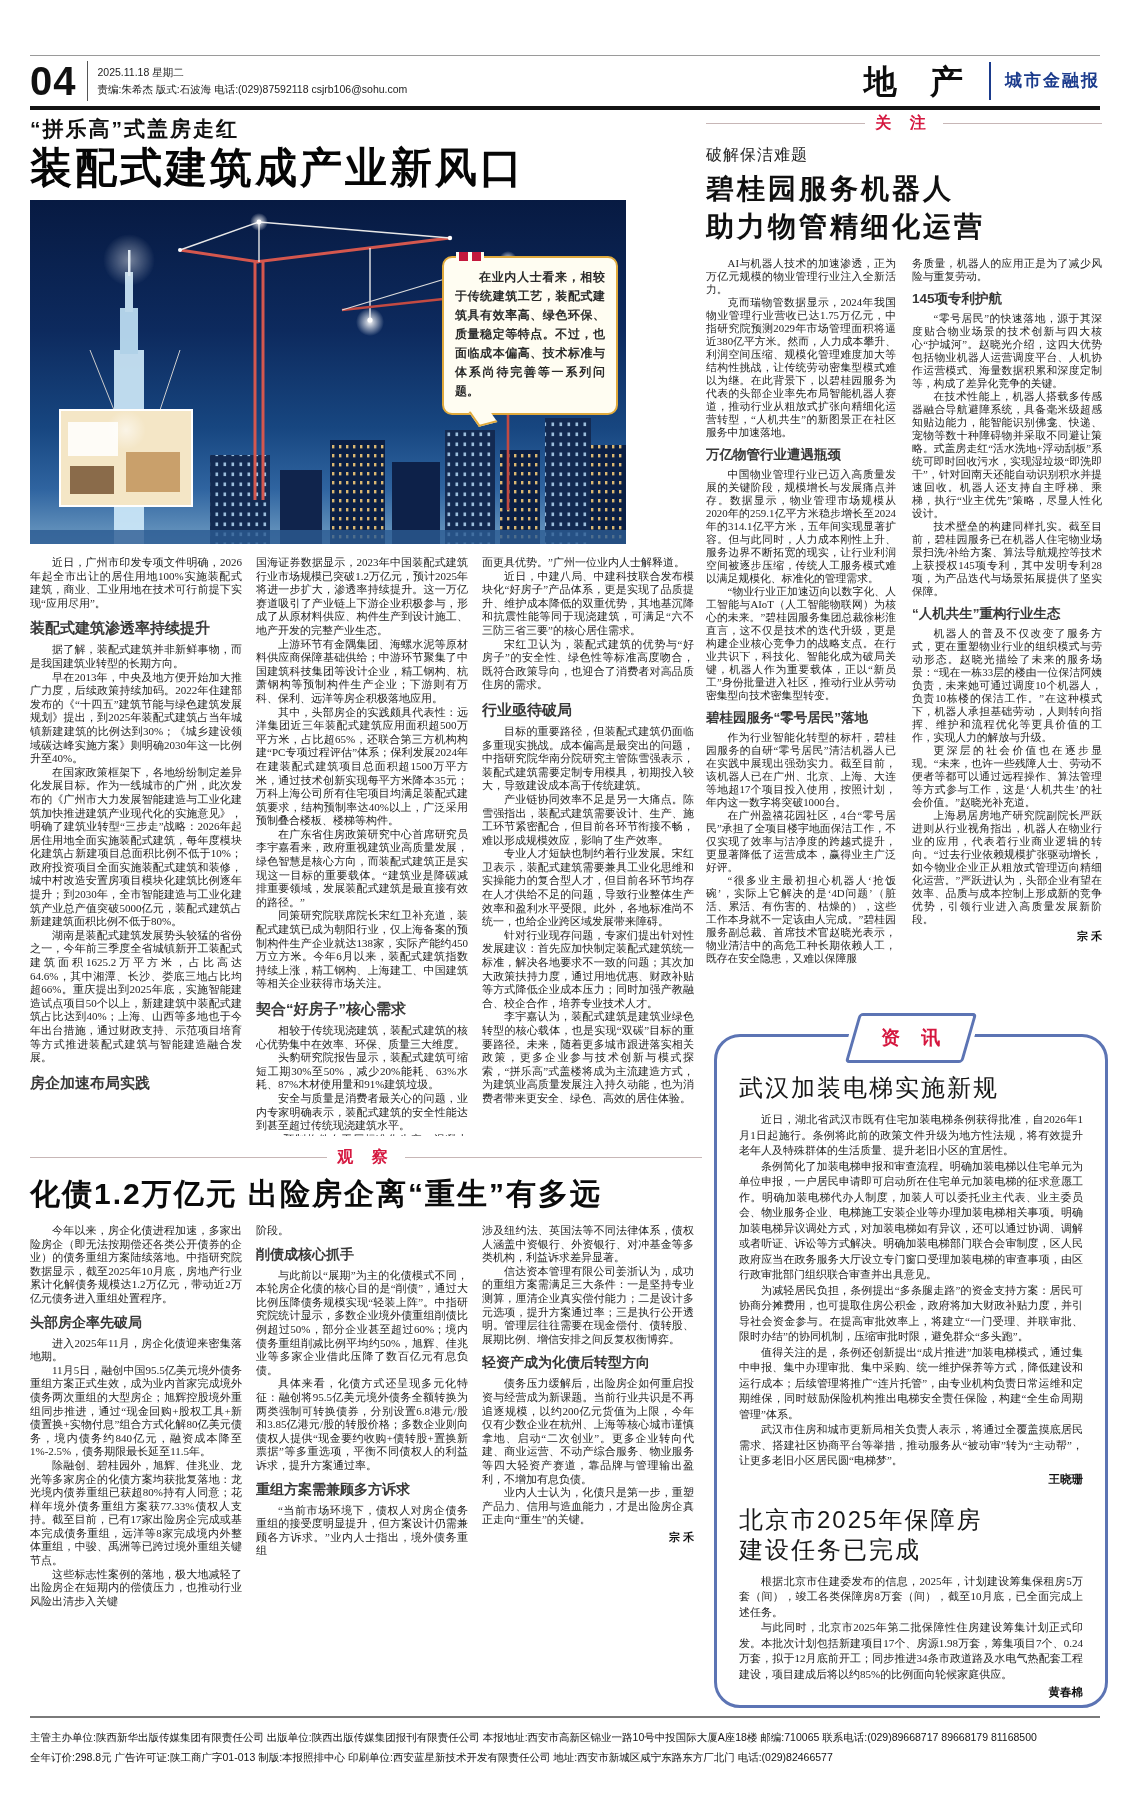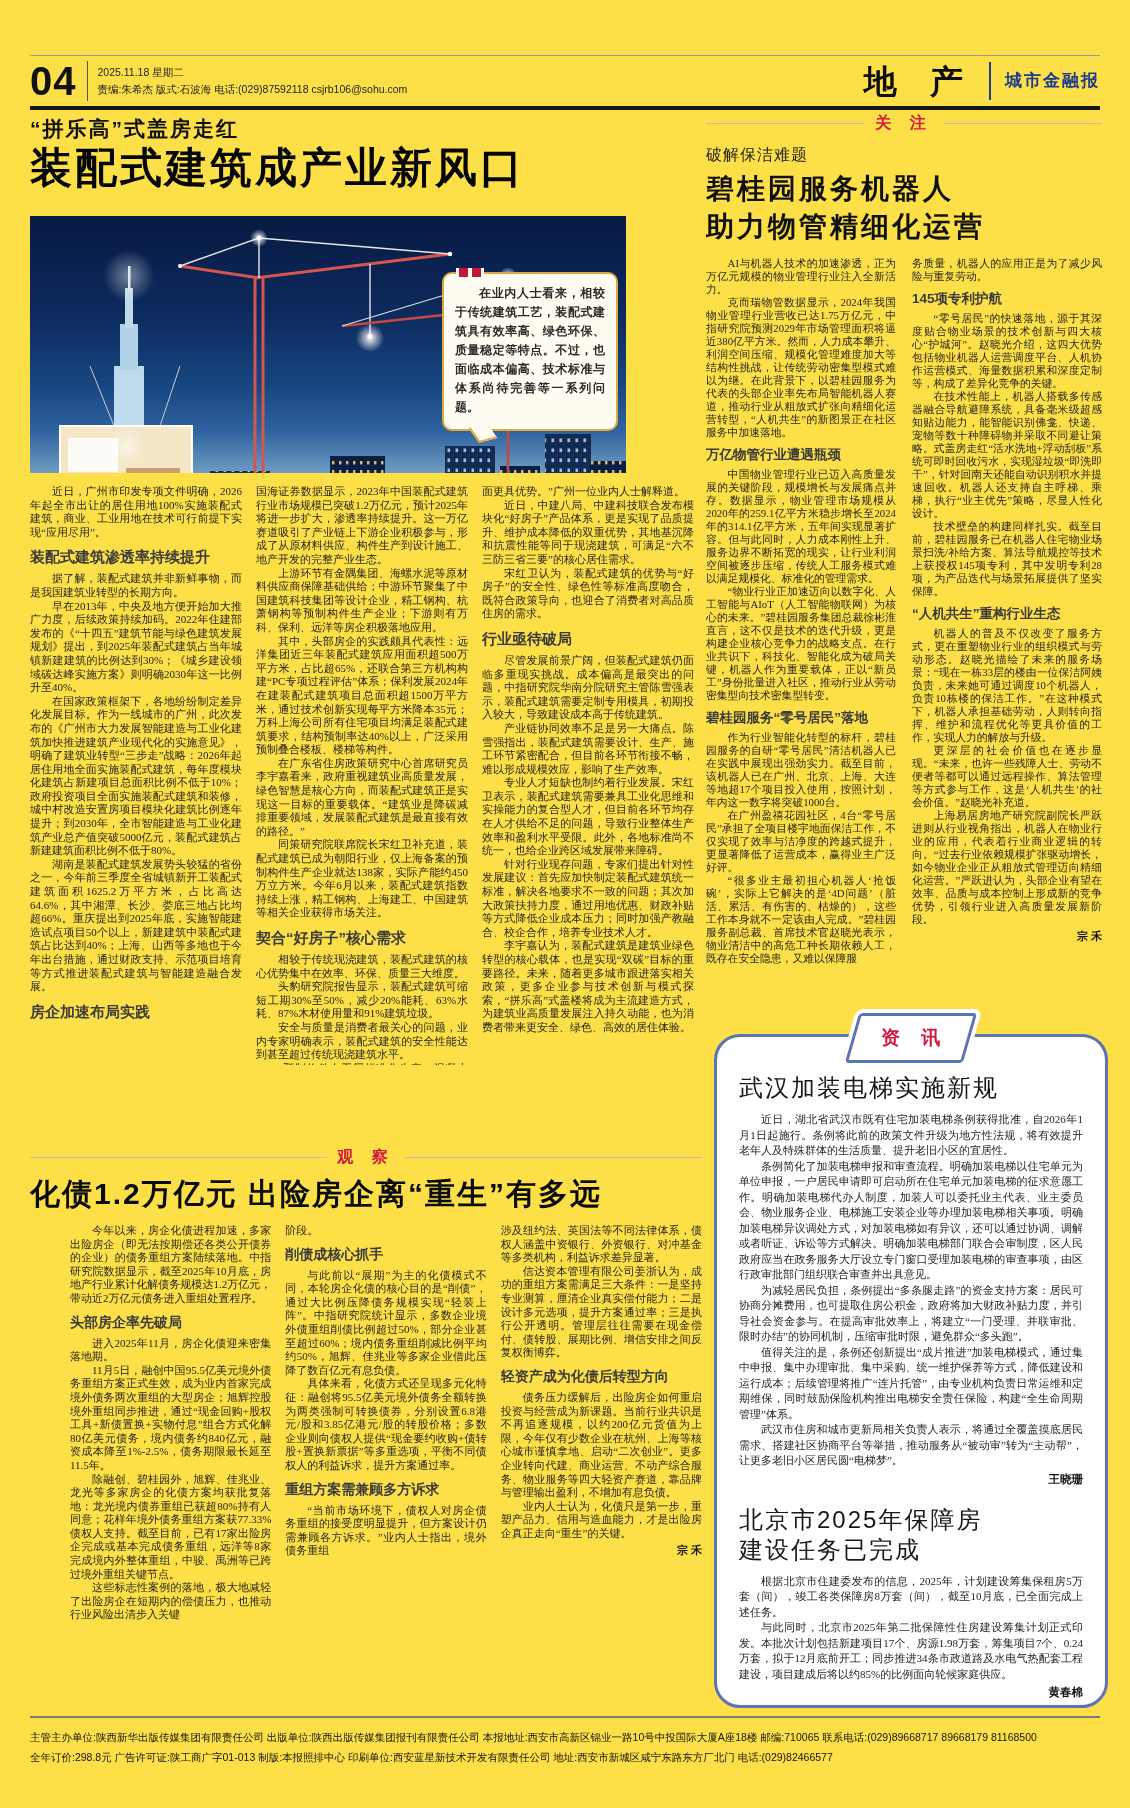--- a/index.html
+++ b/index.html
@@ -1,16 +1,16 @@
 <!DOCTYPE html>
 <html><head>
 <meta charset="utf-8">
 <style>
   html,body{margin:0;padding:0;background:#ddd;}
-  .page{position:relative;width:1130px;height:1808px;margin:0 auto;background:#fde047;
+  .page{position:relative;width:1130px;height:1808px;margin:0 auto;background:#ffffff;
         font-family:"Liberation Serif",serif;color:#232323;overflow:hidden;}
   
   .thin-rule{position:absolute;left:30px;right:30px;top:55px;height:1px;background:#9a9a9a;}
   .thick-rule{position:absolute;left:30px;right:30px;top:106px;height:4px;background:#141414;}
   .hdr{position:absolute;left:30px;right:30px;top:58px;height:46px;display:flex;justify-content:space-between;align-items:center;}
   .hdr-left{display:flex;align-items:center;gap:10px;}
   .pagenum{font:800 40px/40px "Liberation Sans",sans-serif;color:#111;letter-spacing:1px;}
   .hdr-vline{width:1px;height:40px;background:#555;}
   .hdr-meta{font:400 10.5px/17px "Liberation Sans",sans-serif;color:#222;}
   .hdr-right{display:flex;align-items:center;gap:14px;}
@@ -20,21 +20,21 @@
   
   .b-p{text-indent:2em;margin:0;}
   .b-cont{text-indent:0;margin:0;}
   .b-h{font-family:"Liberation Sans",sans-serif;font-weight:600;color:#3a3a3a;text-indent:0;}
   .b-sign{text-align:right;font:700 11px "Liberation Sans",sans-serif;color:#111;margin-top:3px;}
   .lead-tag{font:700 11px "Liberation Sans",sans-serif;color:#000;margin-right:4px;}
   
   .main-art{position:absolute;left:30px;top:116px;width:672px;}
   .kicker{font:700 21px/26px "Liberation Sans",sans-serif;color:#111;letter-spacing:2px;}
   .headline{font:900 42px/48px "Liberation Sans",sans-serif;color:#060606;letter-spacing:3px;margin-top:2px;}
-  .photo{position:relative;width:596px;height:257px;margin-top:24px;overflow:hidden;background:linear-gradient(180deg,#071a42 0%,#0d2a5e 38%,#174680 66%,#2f64a0 84%,#6f9cc2 100%);}
+  .photo{position:relative;width:596px;height:344px;margin-top:8px;overflow:hidden;background:linear-gradient(180deg,#071a42 0%,#0d2a5e 38%,#174680 66%,#2f64a0 84%,#6f9cc2 100%);}
   .photo svg{position:absolute;left:0;top:0;}
   .callout{position:absolute;right:8px;top:56px;width:150px;background:#fffdf2;border:2px solid #dfא;border:2px solid #dfa93c;border-radius:10px;padding:10px 11px 12px;box-shadow:0 0 0 1px #fffdf2 inset;}
   .callout::after{content:"";position:absolute;left:30px;bottom:-13px;width:16px;height:16px;background:#fffdf2;
                   border-right:2px solid #dfa93c;border-bottom:2px solid #dfa93c;transform:rotate(55deg) skewX(-20deg);}
   .callout p{margin:0;font:600 12px/19px "Liberation Serif",serif;color:#2a2a2a;text-align:justify;text-indent:2em;}
   .qmark{position:absolute;top:-6px;left:12px;background:#fffdf2;padding:0 3px;display:flex;gap:4px;}
   .qmark i{display:block;width:9px;height:9px;background:#c3183c;}
   .cols{display:flex;gap:14px;margin-top:12px;}
   .col{width:212px;height:580px;overflow:hidden;font-size:11px;line-height:13.6px;text-align:justify;color:#1e1e1e;}
   .col .b-h{font-size:15px;line-height:18px;margin:9px 0 6px;}
@@ -44,21 +44,21 @@
   .label-line{flex:1;height:1px;background:#c7b6b6;}
   .red-label{font:700 16px/18px "Liberation Sans",sans-serif;color:#d5173f;letter-spacing:7px;}
   .gz-kicker{font:400 16px/20px "Liberation Sans",sans-serif;color:#222;letter-spacing:1px;margin:13px 0 5px;}
   .gz-headline{font:600 28px/38px "Liberation Sans",sans-serif;color:#101010;letter-spacing:3px;white-space:pre-line;}
   .gz-cols{display:flex;gap:16px;margin-top:11px;}
   .gz-col{width:190px;height:756px;overflow:hidden;font-size:10.8px;line-height:13px;text-align:justify;color:#1e1e1e;}
   .gz-col .b-h{font-size:13.5px;line-height:16px;margin:8px 0 5px;}
   
   .gc{position:absolute;left:30px;top:1148px;width:672px;}
   .gc-headline{font:700 30px/38px "Liberation Sans",sans-serif;color:#0b0b0b;letter-spacing:2px;margin-top:9px;}
-  .gc-cols{display:flex;gap:14px;margin-top:11px;margin-left:40px;}
+  .gc-cols{display:flex;gap:14px;margin-top:11px;}
   .gc-col{width:212px;height:452px;overflow:hidden;font-size:11px;line-height:13.6px;text-align:justify;color:#1e1e1e;}
   .gc-col .b-h{font-size:14px;line-height:17px;margin:8px 0 6px;}
   
   .zx{position:absolute;left:714px;top:1034px;width:388px;height:668px;border:3px solid #5c74b4;border-radius:26px;background:#fff;}
   .zx-tab{position:absolute;top:-24px;left:50%;transform:translateX(-50%);}
   .zx-tab-shape{width:112px;height:44px;border:3px solid #5c74b4;background:#fff;transform:skewX(-16deg);border-radius:4px;
                 display:flex;align-items:center;justify-content:center;box-shadow:0 0 0 4px #fff;}
   .zx-label{font:800 19px "Liberation Sans",sans-serif;color:#d5173f;letter-spacing:8px;text-indent:8px;transform:skewX(16deg);}
   .zx-body{padding:32px 22px 20px;}
   .zx-title{font:500 24px/30px "Liberation Sans",sans-serif;color:#181818;letter-spacing:2px;margin:4px 0 9px;white-space:pre-line;}
@@ -206,21 +206,21 @@
           <div class="b-p">相较于传统现浇建筑，装配式建筑的核心优势集中在效率、环保、质量三大维度。</div>
           <div class="b-p">头豹研究院报告显示，装配式建筑可缩短工期30%至50%，减少20%能耗、63%水耗、87%木材使用量和91%建筑垃圾。</div>
           <div class="b-p">安全与质量是消费者最关心的问题，业内专家明确表示，装配式建筑的安全性能达到甚至超过传统现浇建筑水平。</div>
           <div class="b-p">“预制构件在工厂标准化生产，混凝土强度指标优于现场浇筑，在隔音保温、抗震性能等方</div>
         </div>
       <div class="col">
           <div class="b-cont">面更具优势。”广州一位业内人士解释道。</div>
           <div class="b-p">近日，中建八局、中建科技联合发布模块化“好房子”产品体系，更是实现了品质提升、维护成本降低的双重优势，其地基沉降和抗震性能等同于现浇建筑，可满足“六不三防三省三要”的核心居住需求。</div>
           <div class="b-p">宋红卫认为，装配式建筑的优势与“好房子”的安全性、绿色性等标准高度吻合，既符合政策导向，也迎合了消费者对高品质住房的需求。</div>
           <div class="b-h">行业亟待破局</div>
-          <div class="b-p">尽管发展前景广阔，但装配式建筑仍面临多重现实挑战。成本偏高是最突出的问题，中指研究院华南分院研究主管陈雪强表示，装配式建筑需要定制专用模具，初期投入较大，导致建设成本高于传统建筑。</div>
+          <div class="b-p">目标的重要路径，但装配式建筑仍面临多重现实挑战。成本偏高是最突出的问题，中指研究院华南分院研究主管陈雪强表示，装配式建筑需要定制专用模具，初期投入较大，导致建设成本高于传统建筑。</div>
           <div class="b-p">产业链协同效率不足是另一大痛点。陈雪强指出，装配式建筑需要设计、生产、施工环节紧密配合，但目前各环节衔接不畅，难以形成规模效应，影响了生产效率。</div>
           <div class="b-p">专业人才短缺也制约着行业发展。宋红卫表示，装配式建筑需要兼具工业化思维和实操能力的复合型人才，但目前各环节均存在人才供给不足的问题，导致行业整体生产效率和盈利水平受限。此外，各地标准尚不统一，也给企业跨区域发展带来障碍。</div>
           <div class="b-p">针对行业现存问题，专家们提出针对性发展建议：首先应加快制定装配式建筑统一标准，解决各地要求不一致的问题；其次加大政策扶持力度，通过用地优惠、财政补贴等方式降低企业成本压力；同时加强产教融合、校企合作，培养专业技术人才。</div>
           <div class="b-p">李宇嘉认为，装配式建筑是建筑业绿色转型的核心载体，也是实现“双碳”目标的重要路径。未来，随着更多城市跟进落实相关政策，更多企业参与技术创新与模式探索，“拼乐高”式盖楼将成为主流建造方式，为建筑业高质量发展注入持久动能，也为消费者带来更安全、绿色、高效的居住体验。</div>
         </div>
     </div>
   </div>
 
   <div class="gz">
     <div class="label-row">

